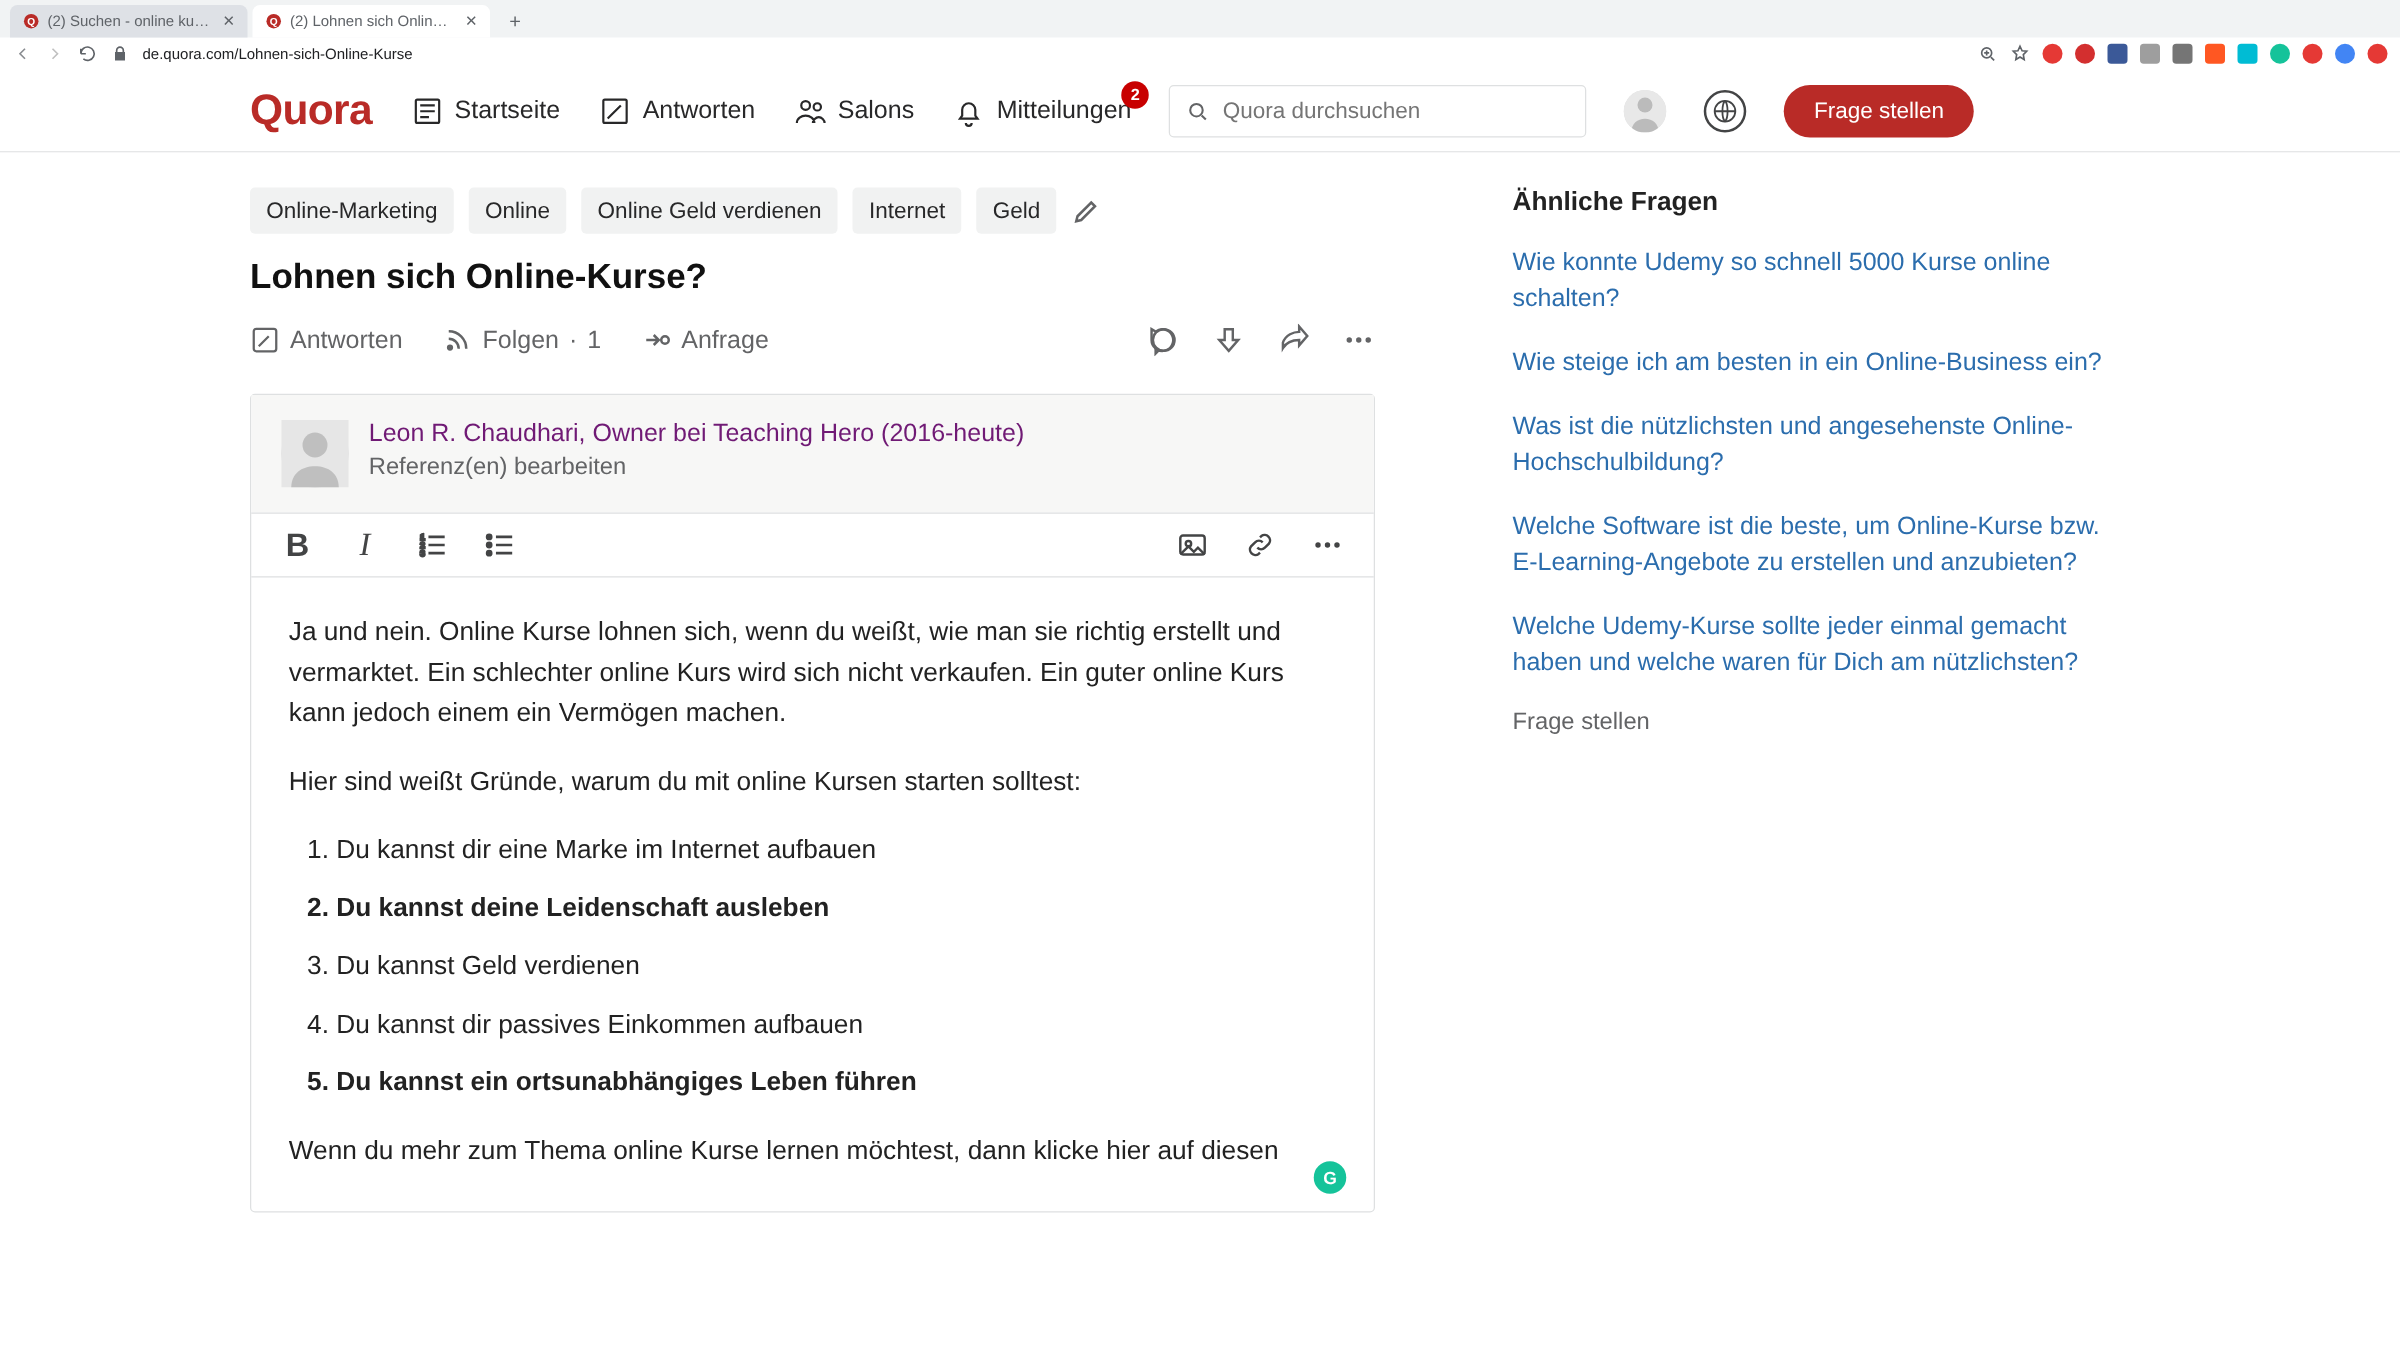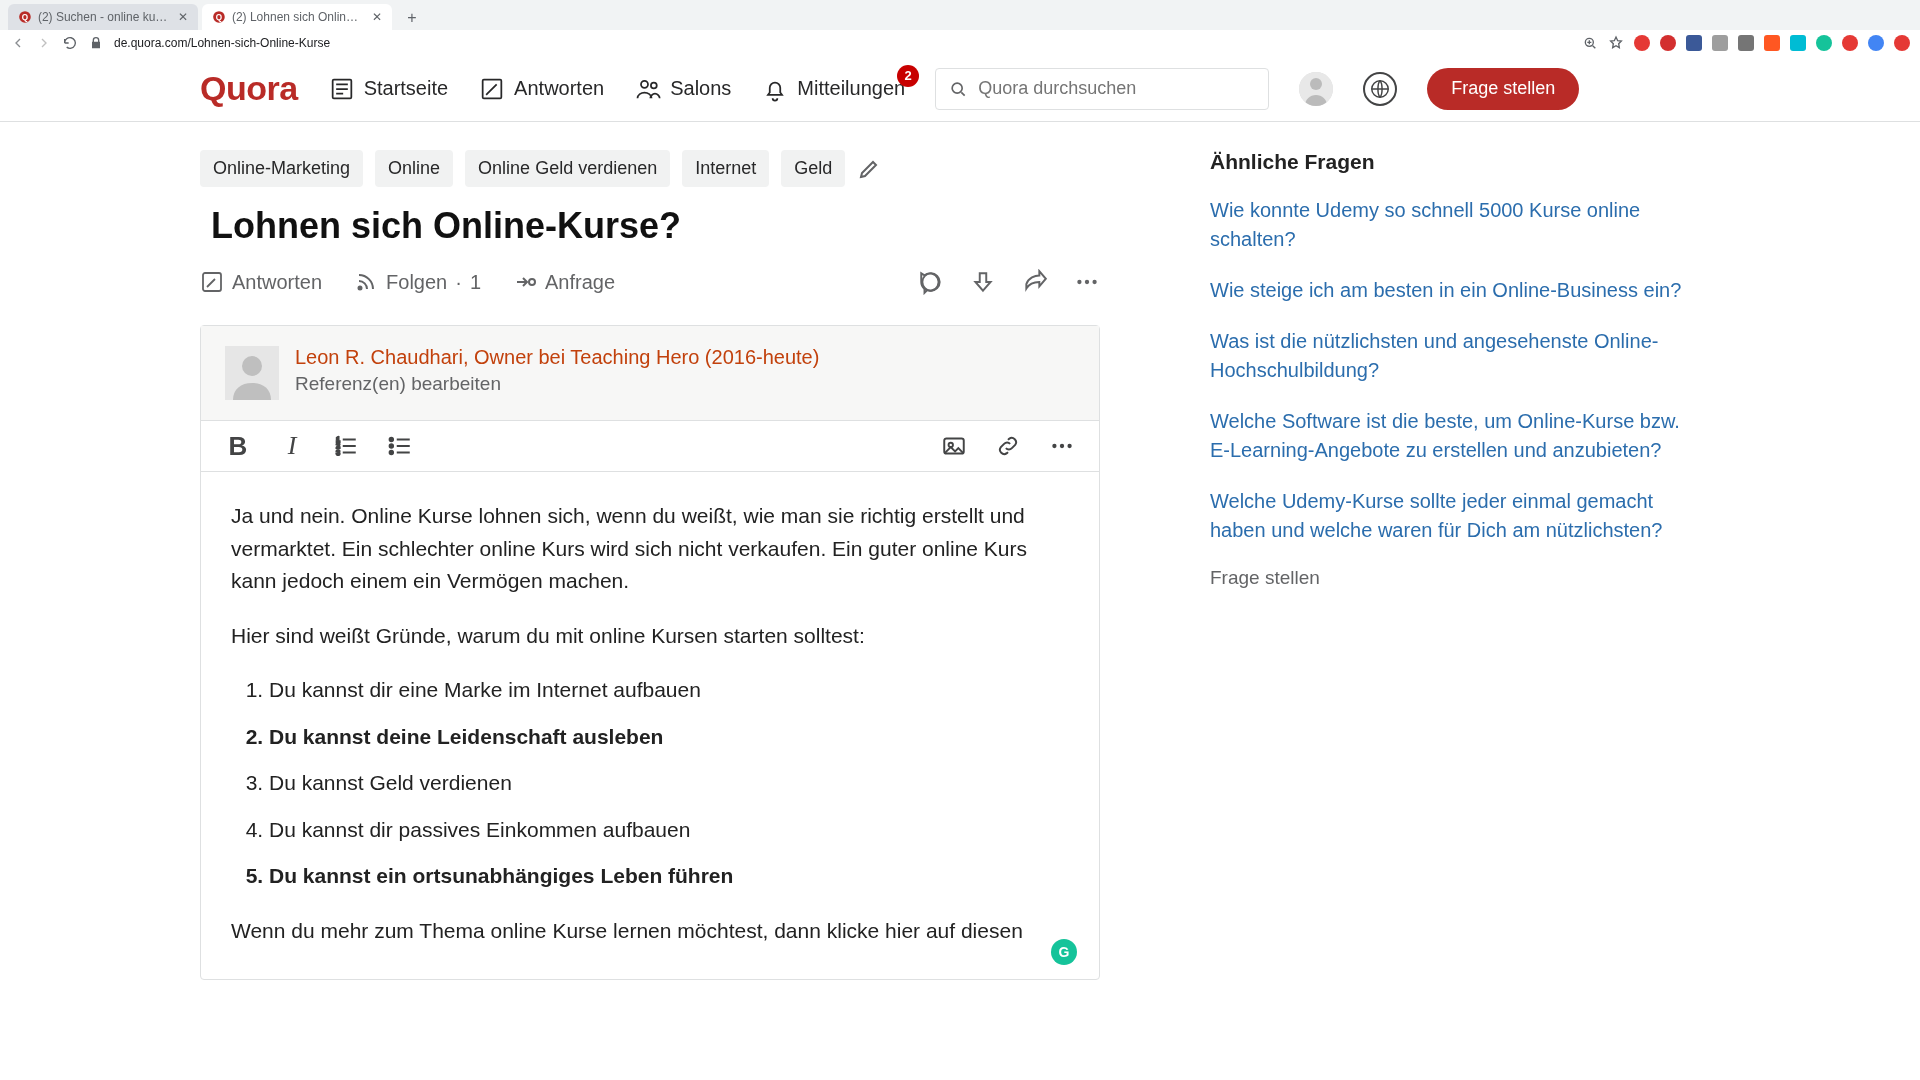--- a/index.html
+++ b/index.html
@@ -81,31 +81,31 @@
     height: calc(1080px - 56px - 66px);
   }
   .main-col { width: 900px; }
   .side-col { width: 480px; }
 
   
   .chips { display:flex; gap:12px; align-items:center; margin-bottom:18px;}
   .chip { background:var(--chip-bg); color:#282829; font-size:18px; padding:8px 13px; border-radius:4px;}
   .edit-chip { width:24px; height:24px; color:var(--muted);}
 
-  .question-title { font-size:36px; font-weight:700; margin:0 0 22px 11px; color:#111;}
+  .question-title { font-size:28px; font-weight:700; margin:0 0 22px 0; color:#111;}
 
   .q-actions { display:flex; align-items:center; gap:32px; color:var(--muted); font-size:20px; margin-bottom:30px;}
   .q-actions .act { display:flex; align-items:center; gap:8px;}
   .q-actions .right { margin-left:auto; display:flex; align-items:center; gap:26px;}
 
   
   .answer-card { border:1px solid var(--border); border-radius:4px; background:#fff;}
   .answer-head { display:flex; gap:16px; padding:20px 24px; background:#F7F7F6; align-items:flex-start;}
   .answer-head .avatar-lg { width:54px; height:54px; border-radius:50%; background:#ddd; flex-shrink:0;}
-  .answer-head .name { font-size:20px; color:#c2410c;}
+  .answer-head .name { font-size:20px; color:#701a75;}
   .answer-head .creds { font-size:19px; color:var(--muted); margin-top:4px;}
 
   .editor-toolbar { display:flex; align-items:center; gap:28px; padding:12px 24px; border-top:1px solid var(--border); border-bottom:1px solid var(--border);}
   .editor-toolbar .tool { width:26px; height:26px; color:#434445; display:flex; align-items:center; justify-content:center;}
   .editor-toolbar .tool.bold { font-size:26px; font-weight:700;}
   .editor-toolbar .tool.italic { font-size:26px; font-style:italic; font-family: Georgia, serif;}
   .editor-toolbar .spacer { flex:1;}
 
   .answer-body { padding:28px 30px 10px 30px; font-size:21px; line-height:1.55; color:#222; position:relative;}
   .answer-body p { margin:0 0 22px 0;}

